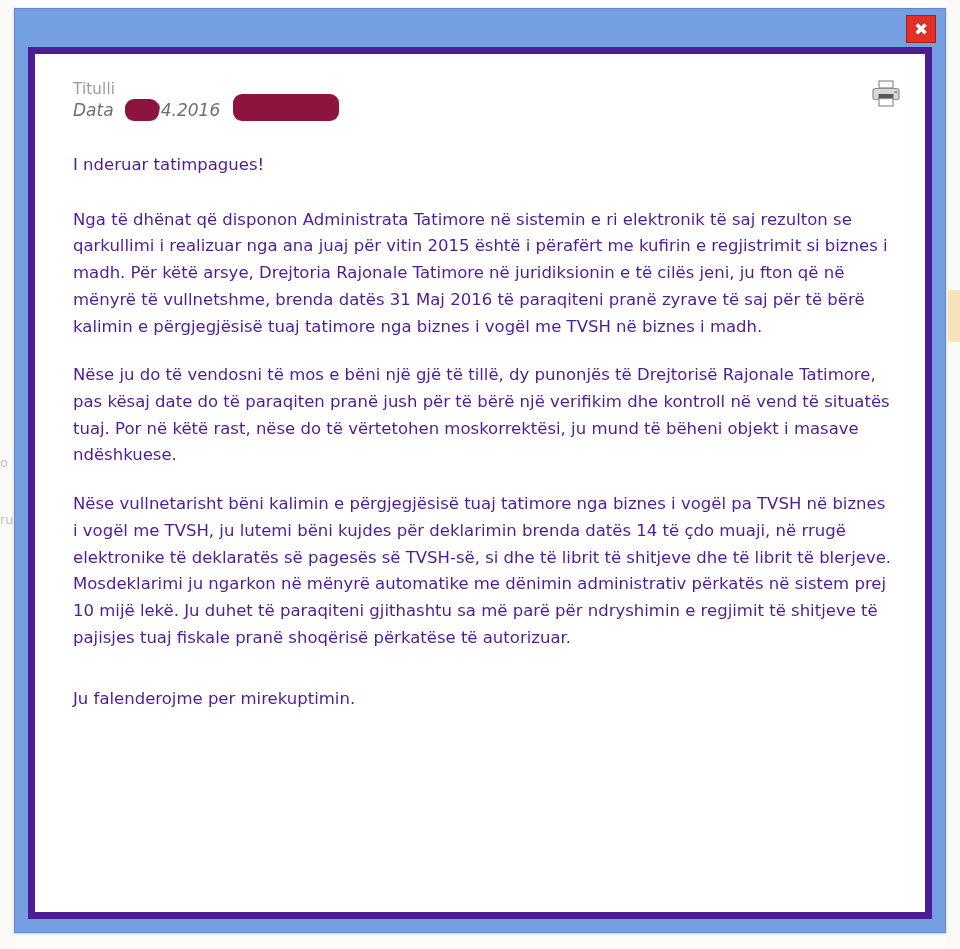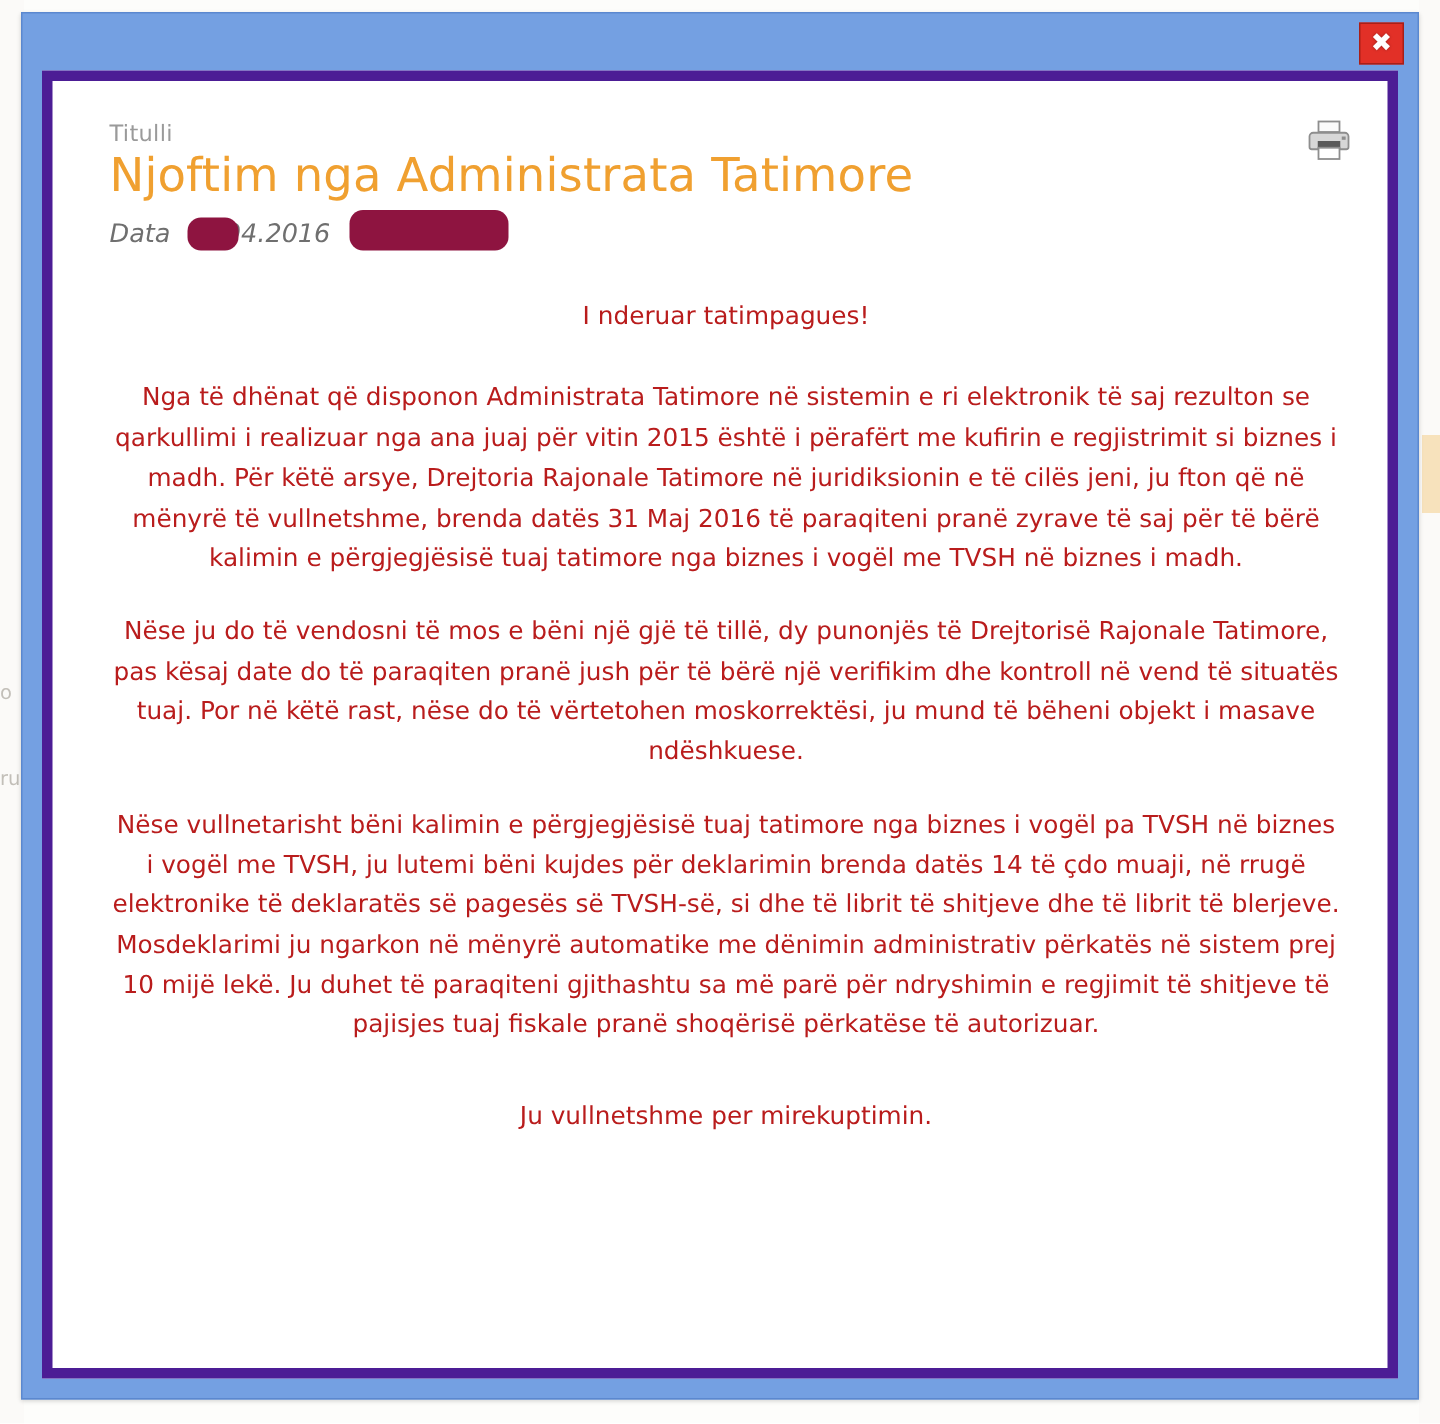--- a/index.html
+++ b/index.html
@@ -151,25 +151,25 @@
     background: #8e1440;
     border-radius: 9px;
     z-index: 2;
   }
   #redaction-day   { left: 52px;  top: -1px; width: 34px;  height: 22px; }
   #redaction-tail  { left: 160px; top: -6px; width: 106px; height: 27px; }
 
   
   .body-paragraph {
     margin: 0 0 22px 12px;
-    color: #b91c1c;
+    color: #4c1d95;
     font-size: 16.5px;
     line-height: 1.62;
     font-family: "DejaVu Sans", sans-serif;
-    text-align: center;
+    text-align: left;
     max-width: 855px;
   }
   .body-paragraph.greeting { margin-bottom: 28px; }
   .body-paragraph.spaced-before { margin-top: 34px; }
 </style>
 </head>
 <body>
 
 <div id="page-root">
 
@@ -196,30 +196,29 @@
           <rect x="10" y="5" width="14" height="7" fill="#fbfbfb" stroke="#8e8e8e" stroke-width="1.2"></rect>
           <path d="M6.5 12.5 h21 a2.5 2.5 0 0 1 2.5 2.5 v7 a1.5 1.5 0 0 1 -1.5 1.5 h-23 a1.5 1.5 0 0 1 -1.5 -1.5 v-7 a2.5 2.5 0 0 1 2.5 -2.5 z" fill="#d7d7d7" stroke="#8e8e8e" stroke-width="1.2"></path>
           <rect x="9.5" y="18" width="15" height="5" fill="#5a5a5a"></rect>
           <rect x="10" y="22.5" width="14" height="7.5" fill="#ffffff" stroke="#8e8e8e" stroke-width="1.2"></rect>
           <rect x="25.5" y="15" width="2.6" height="2.2" fill="#8e8e8e"></rect>
         </svg>
       </div>
 
       <div id="title-label">Titulli</div>
 
-      <h1 id="document-title">Njoftim nga Administrata Tatimore</h1>
 
       <div id="date-line">
         <span class="date-text">Data     04.2016             </span>
         <span class="redaction" id="redaction-day"></span>
         <span class="redaction" id="redaction-tail"></span>
       </div>
 
       <p class="body-paragraph greeting">I nderuar tatimpagues!</p>
 
       <p class="body-paragraph">Nga të dhënat që disponon Administrata Tatimore në sistemin e ri elektronik të saj rezulton se qarkullimi i realizuar nga ana juaj për vitin 2015 është i përafërt me kufirin e regjistrimit si biznes i madh. Për këtë arsye, Drejtoria Rajonale Tatimore në juridiksionin e të cilës jeni, ju fton që në mënyrë të vullnetshme, brenda datës 31 Maj 2016 të paraqiteni pranë zyrave të saj për të bërë kalimin e përgjegjësisë tuaj tatimore nga biznes i vogël me TVSH në biznes i madh.</p>
       <p class="body-paragraph">Nëse ju do të vendosni të mos e bëni një gjë të tillë, dy punonjës të Drejtorisë Rajonale Tatimore, pas kësaj date do të paraqiten pranë jush për të bërë një verifikim dhe kontroll në vend të situatës tuaj. Por në këtë rast, nëse do të vërtetohen moskorrektësi, ju mund të bëheni objekt i masave ndëshkuese.</p>
       <p class="body-paragraph">Nëse vullnetarisht bëni kalimin e përgjegjësisë tuaj tatimore nga biznes i vogël pa TVSH në biznes i vogël me TVSH, ju lutemi bëni kujdes për deklarimin brenda datës 14 të çdo muaji, në rrugë elektronike të deklaratës së pagesës së TVSH-së, si dhe të librit të shitjeve dhe të librit të blerjeve. Mosdeklarimi ju ngarkon në mënyrë automatike me dënimin administrativ përkatës në sistem prej 10 mijë lekë. Ju duhet të paraqiteni gjithashtu sa më parë për ndryshimin e regjimit të shitjeve të pajisjes tuaj fiskale pranë shoqërisë përkatëse të autorizuar.</p>
-      <p class="body-paragraph spaced-before">Ju vullnetshme per mirekuptimin.</p>
+      <p class="body-paragraph spaced-before">Ju falenderojme per mirekuptimin.</p>
 
     </div>
   </div>
 </div>
 
 </body></html>

